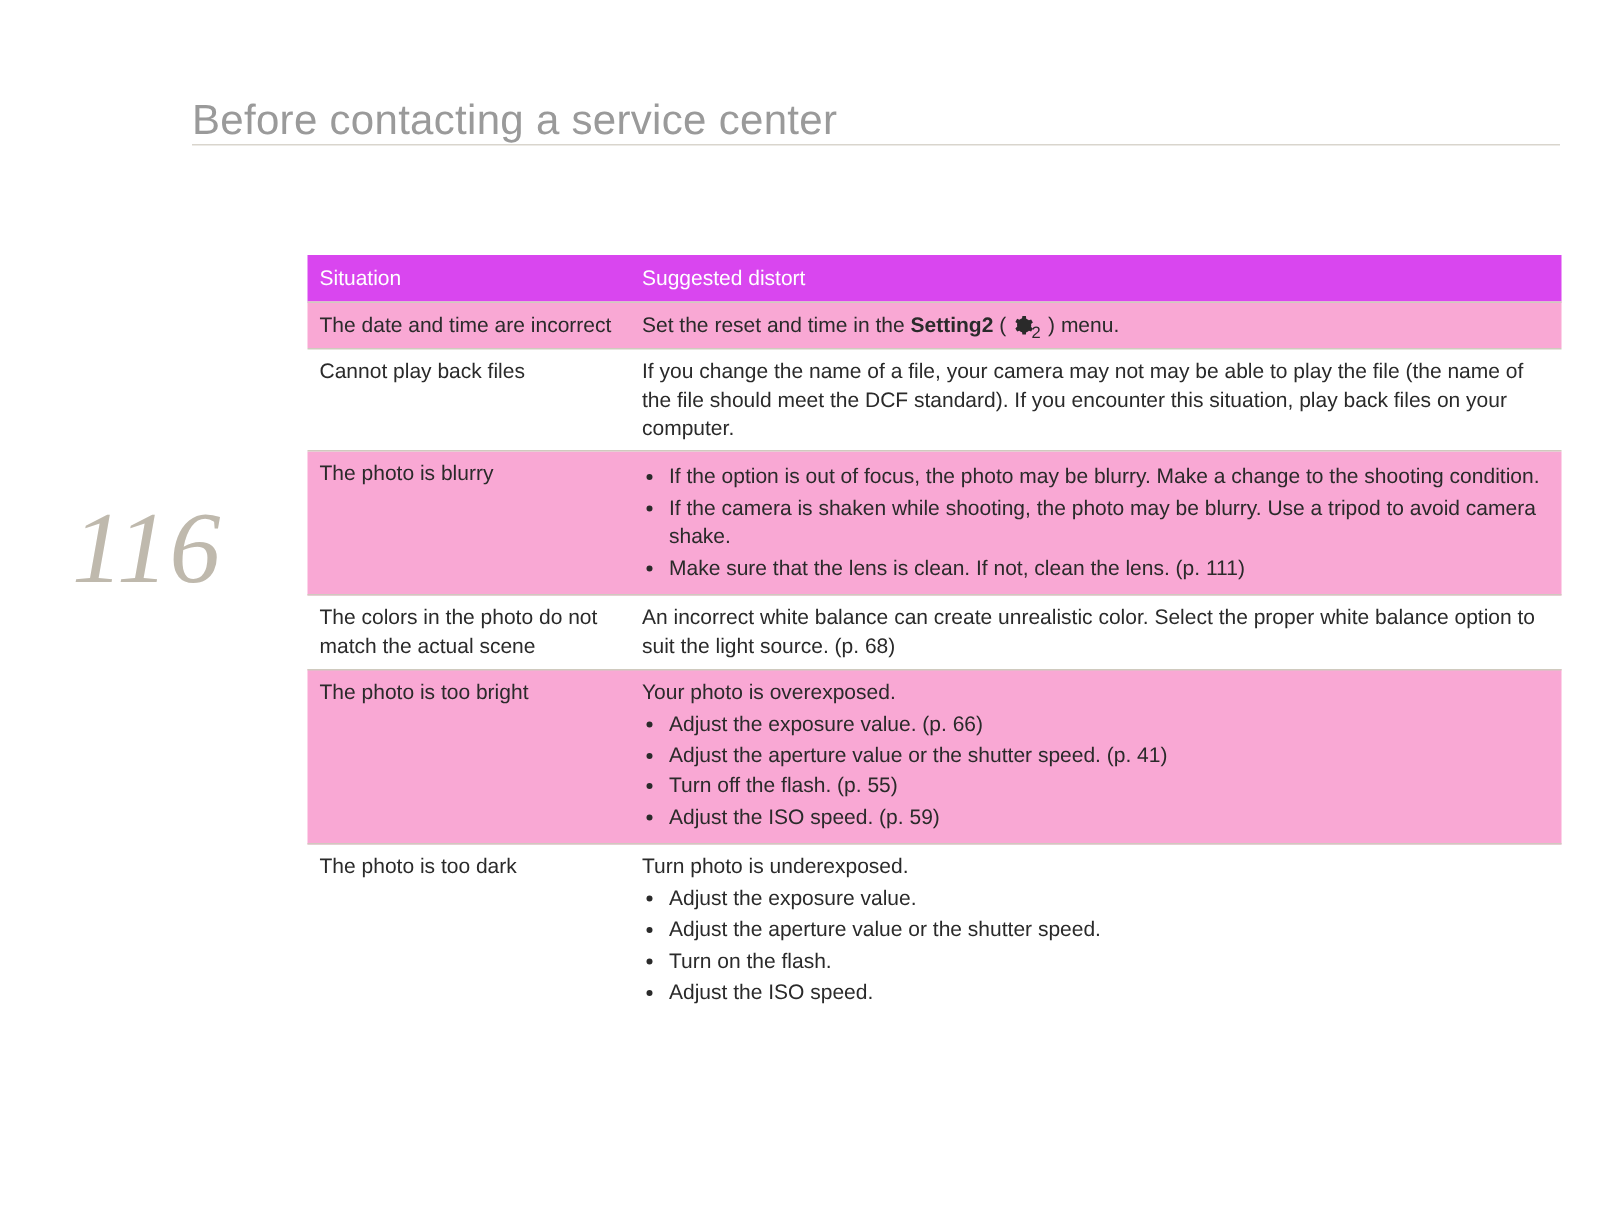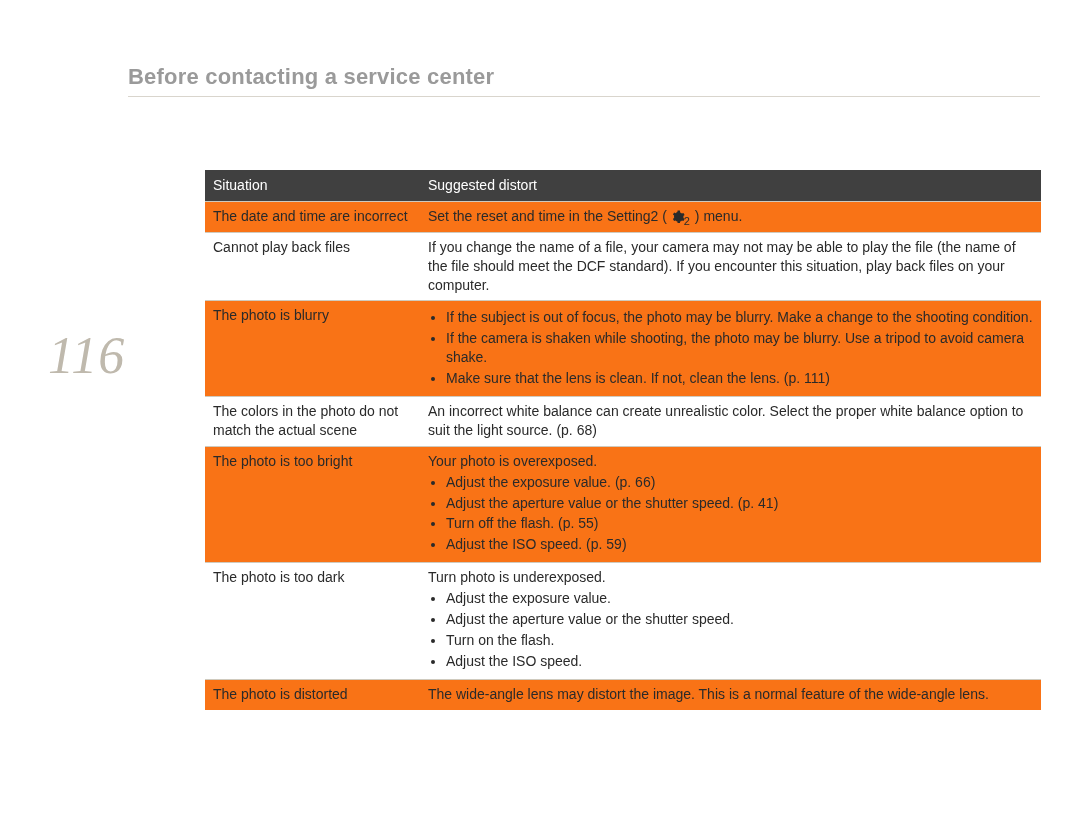--- a/index.html
+++ b/index.html
@@ -9,78 +9,78 @@
     width: 1080px;
     height: 815px;
     background: #ffffff;
     font-family: Arial, Helvetica, sans-serif;
     position: relative;
   }
   .page-title {
     position: absolute;
     left: 128px;
     top: 64px;
-    font-size: 22px;
-    font-weight: 700;
+    font-size: 28px;
+    font-weight: 400;
     color: #9a9a9a;
     letter-spacing: 0.2px;
   }
   .title-rule {
     position: absolute;
     left: 128px;
     right: 40px;
     top: 96px;
     height: 1px;
     background: #d9d5cd;
   }
   .page-number {
     position: absolute;
     left: 48px;
     top: 326px;
-    font-size: 52px;
+    font-size: 68px;
     font-style: italic;
     font-weight: 300;
     font-family: Georgia, "Times New Roman", serif;
     color: #bfb9ad;
     letter-spacing: 1px;
   }
   .tbl {
     position: absolute;
     left: 205px;
     top: 170px;
     width: 836px;
     border-collapse: collapse;
     font-size: 14px;
     color: #2a2a2a;
     line-height: 1.35;
   }
   .tbl th {
-    background: #404040;
+    background: #d946ef;
     color: #ffffff;
     font-weight: 400;
     text-align: left;
     padding: 6px 8px;
   }
   .tbl td {
     vertical-align: top;
     padding: 5px 8px 6px;
     border-top: 1px solid #cfcabe;
   }
   .tbl tr.alt td {
-    background: #f97316;
+    background: #f9a8d4;
   }
   .col-sit { width: 215px; }
   ul.remedy {
     margin: 0;
     padding-left: 18px;
   }
   ul.remedy li {
     margin: 2px 0;
   }
-  .bold { font-weight: 400; margin-top: 24px; }
+  .bold { font-weight: 700; margin-top: 24px; }
   .gear-wrap {
     display: inline-flex;
     align-items: center;
     vertical-align: middle;
   }
   .gear-sub {
     font-size: 11px;
     position: relative;
     top: 4px;
     left: -1px;
@@ -110,21 +110,21 @@
           </span><span class="gear-sub">2</span><span> ) menu.</span></td>
       </tr>
       <tr>
         <td class="col-sit">Cannot play back files</td>
         <td><span>If you change the name of a file, your camera may not may be able to play the file (the name of the file should meet the DCF standard). If you encounter this situation, play back files on your computer.</span></td>
       </tr>
       <tr class="alt">
         <td class="col-sit">The photo is blurry</td>
         <td>
           <ul class="remedy">
-            <li>If the subject is out of focus, the photo may be blurry. Make a change to the shooting condition.</li>
+            <li>If the option is out of focus, the photo may be blurry. Make a change to the shooting condition.</li>
             <li>If the camera is shaken while shooting, the photo may be blurry. Use a tripod to avoid camera shake.</li>
             <li>Make sure that the lens is clean. If not, clean the lens. (p. 111)</li>
           </ul>
         </td>
       </tr>
       <tr>
         <td class="col-sit">The colors in the photo do not match the actual scene</td>
         <td><span>An incorrect white balance can create unrealistic color. Select the proper white balance option to suit the light source. (p. 68)</span></td>
       </tr>
       <tr class="alt">
@@ -144,18 +144,14 @@
         <td>
           <div>Turn photo is underexposed.</div>
           <ul class="remedy">
             <li>Adjust the exposure value.</li>
             <li>Adjust the aperture value or the shutter speed.</li>
             <li>Turn on the flash.</li>
             <li>Adjust the ISO speed.</li>
           </ul>
         </td>
       </tr>
-      <tr class="alt">
-        <td class="col-sit">The photo is distorted</td>
-        <td><span>The wide-angle lens may distort the image. This is a normal feature of the wide-angle lens.</span></td>
-      </tr>
     </tbody>
 </table>
 
 </body></html>

